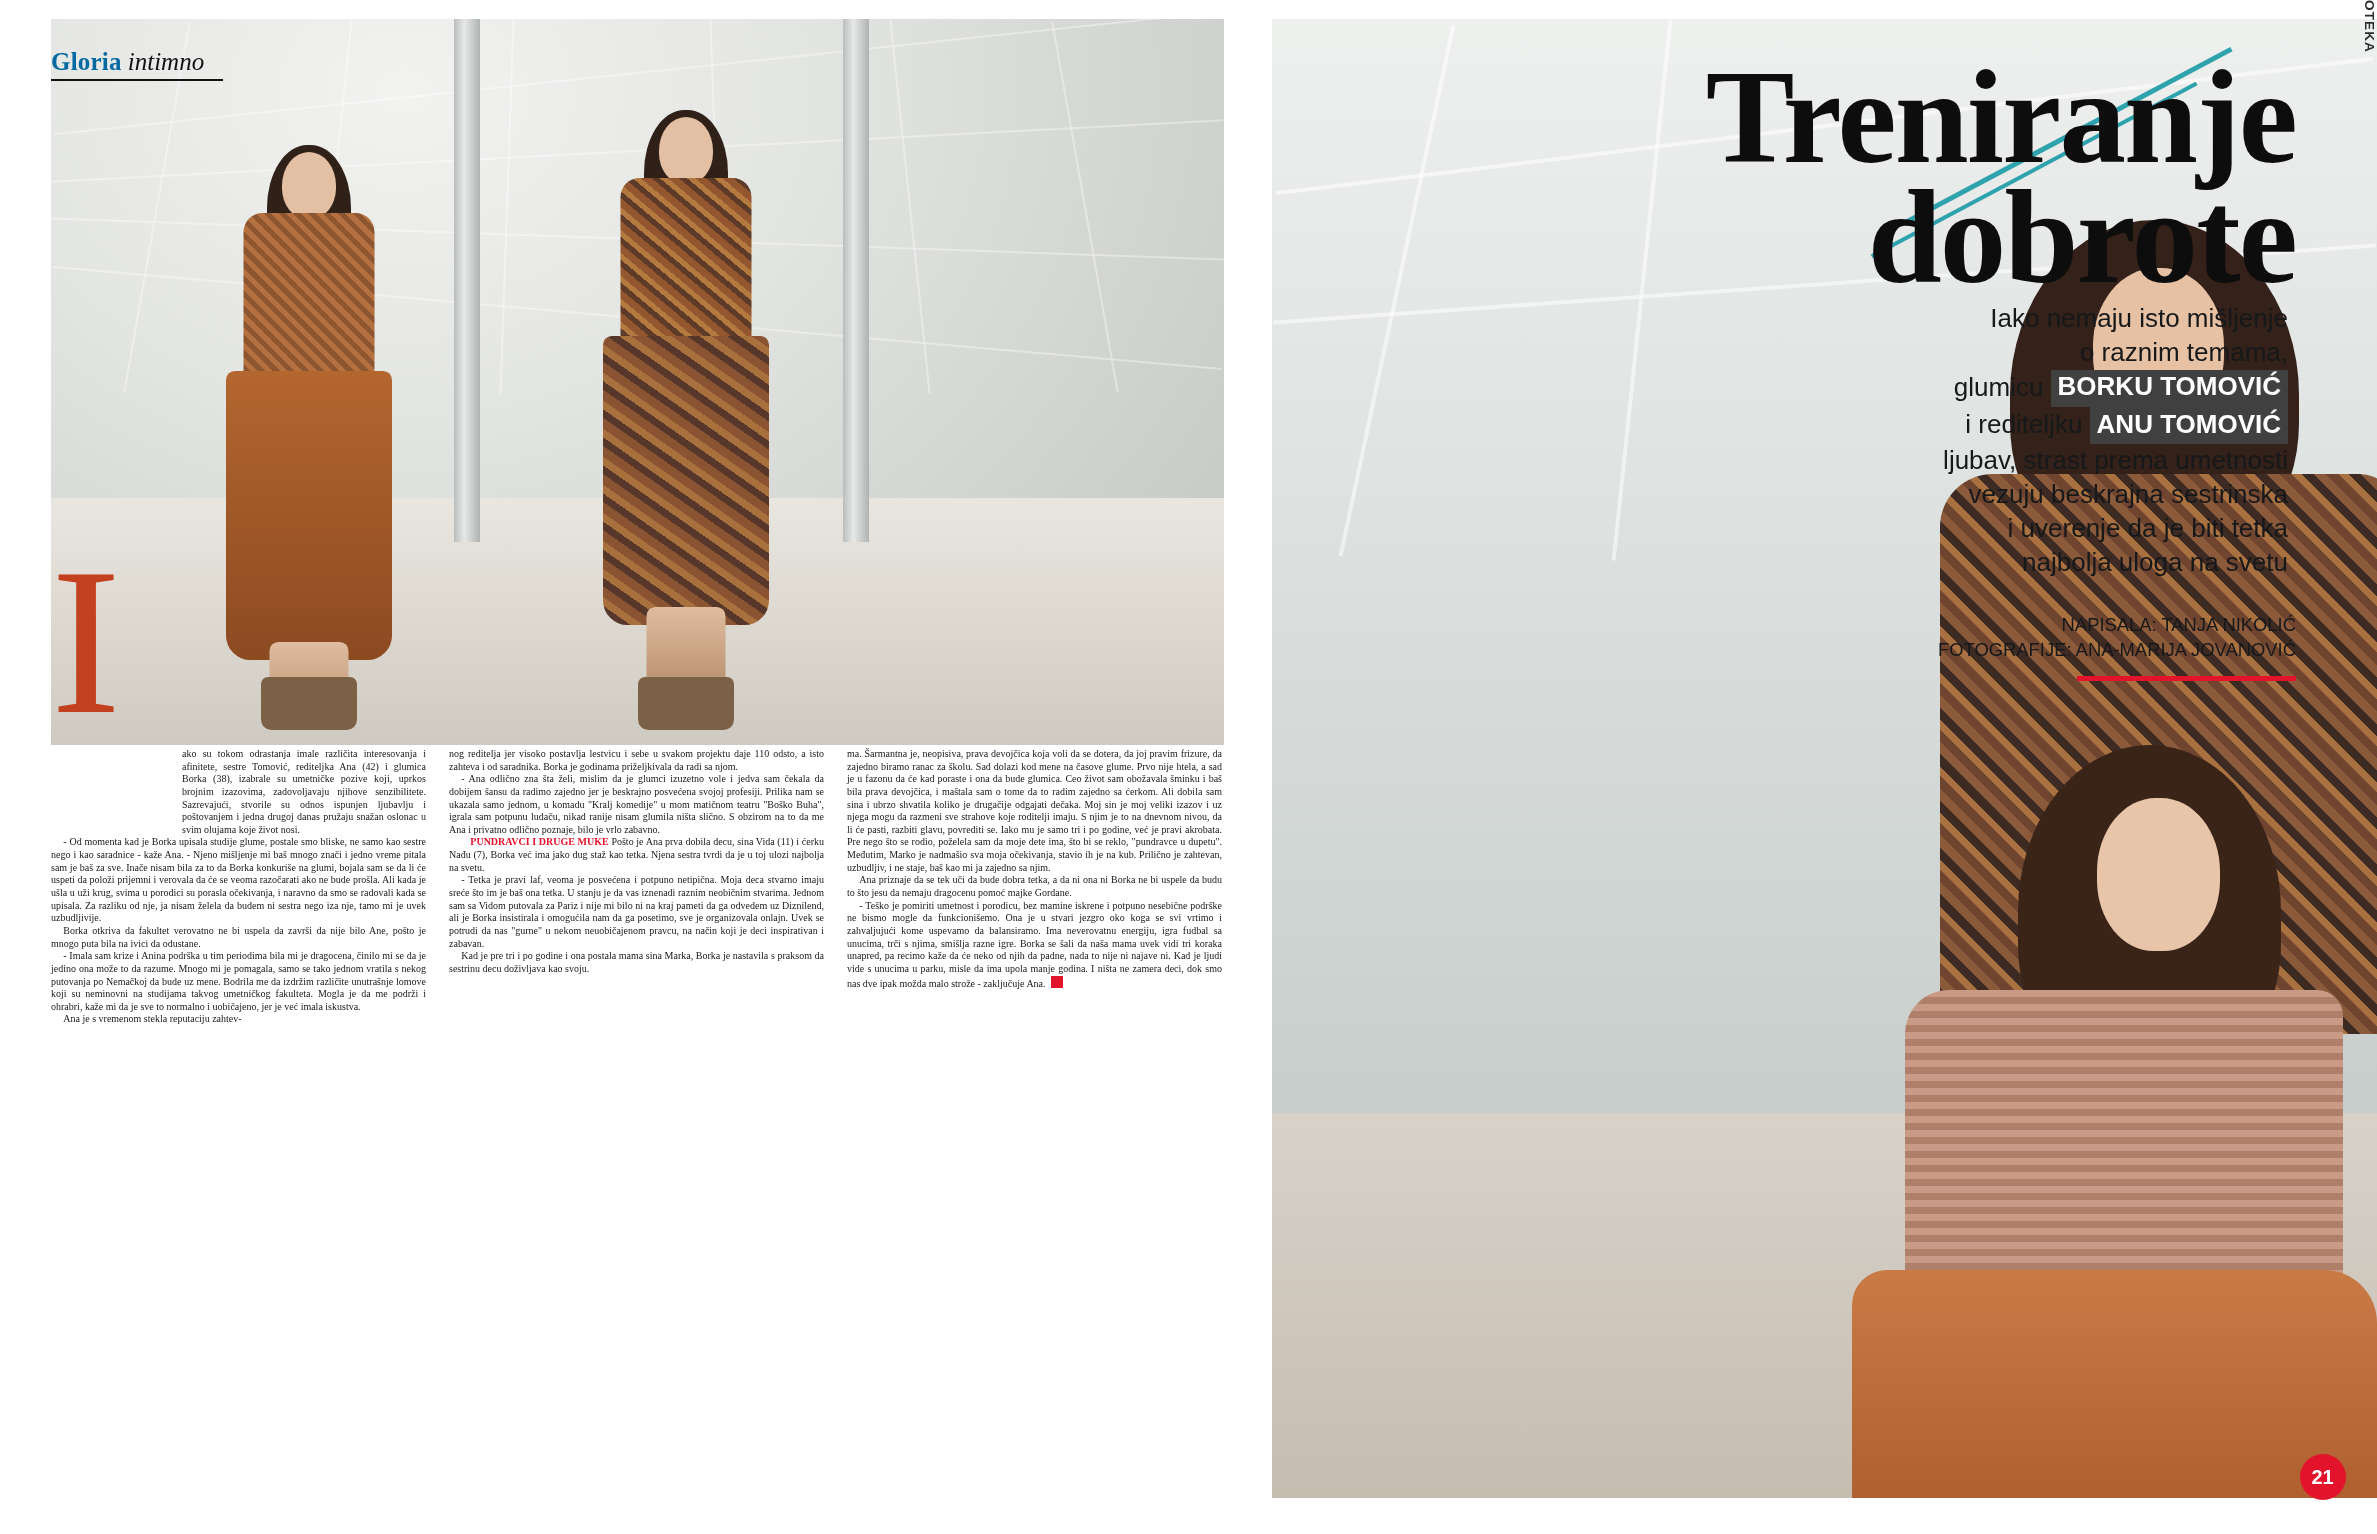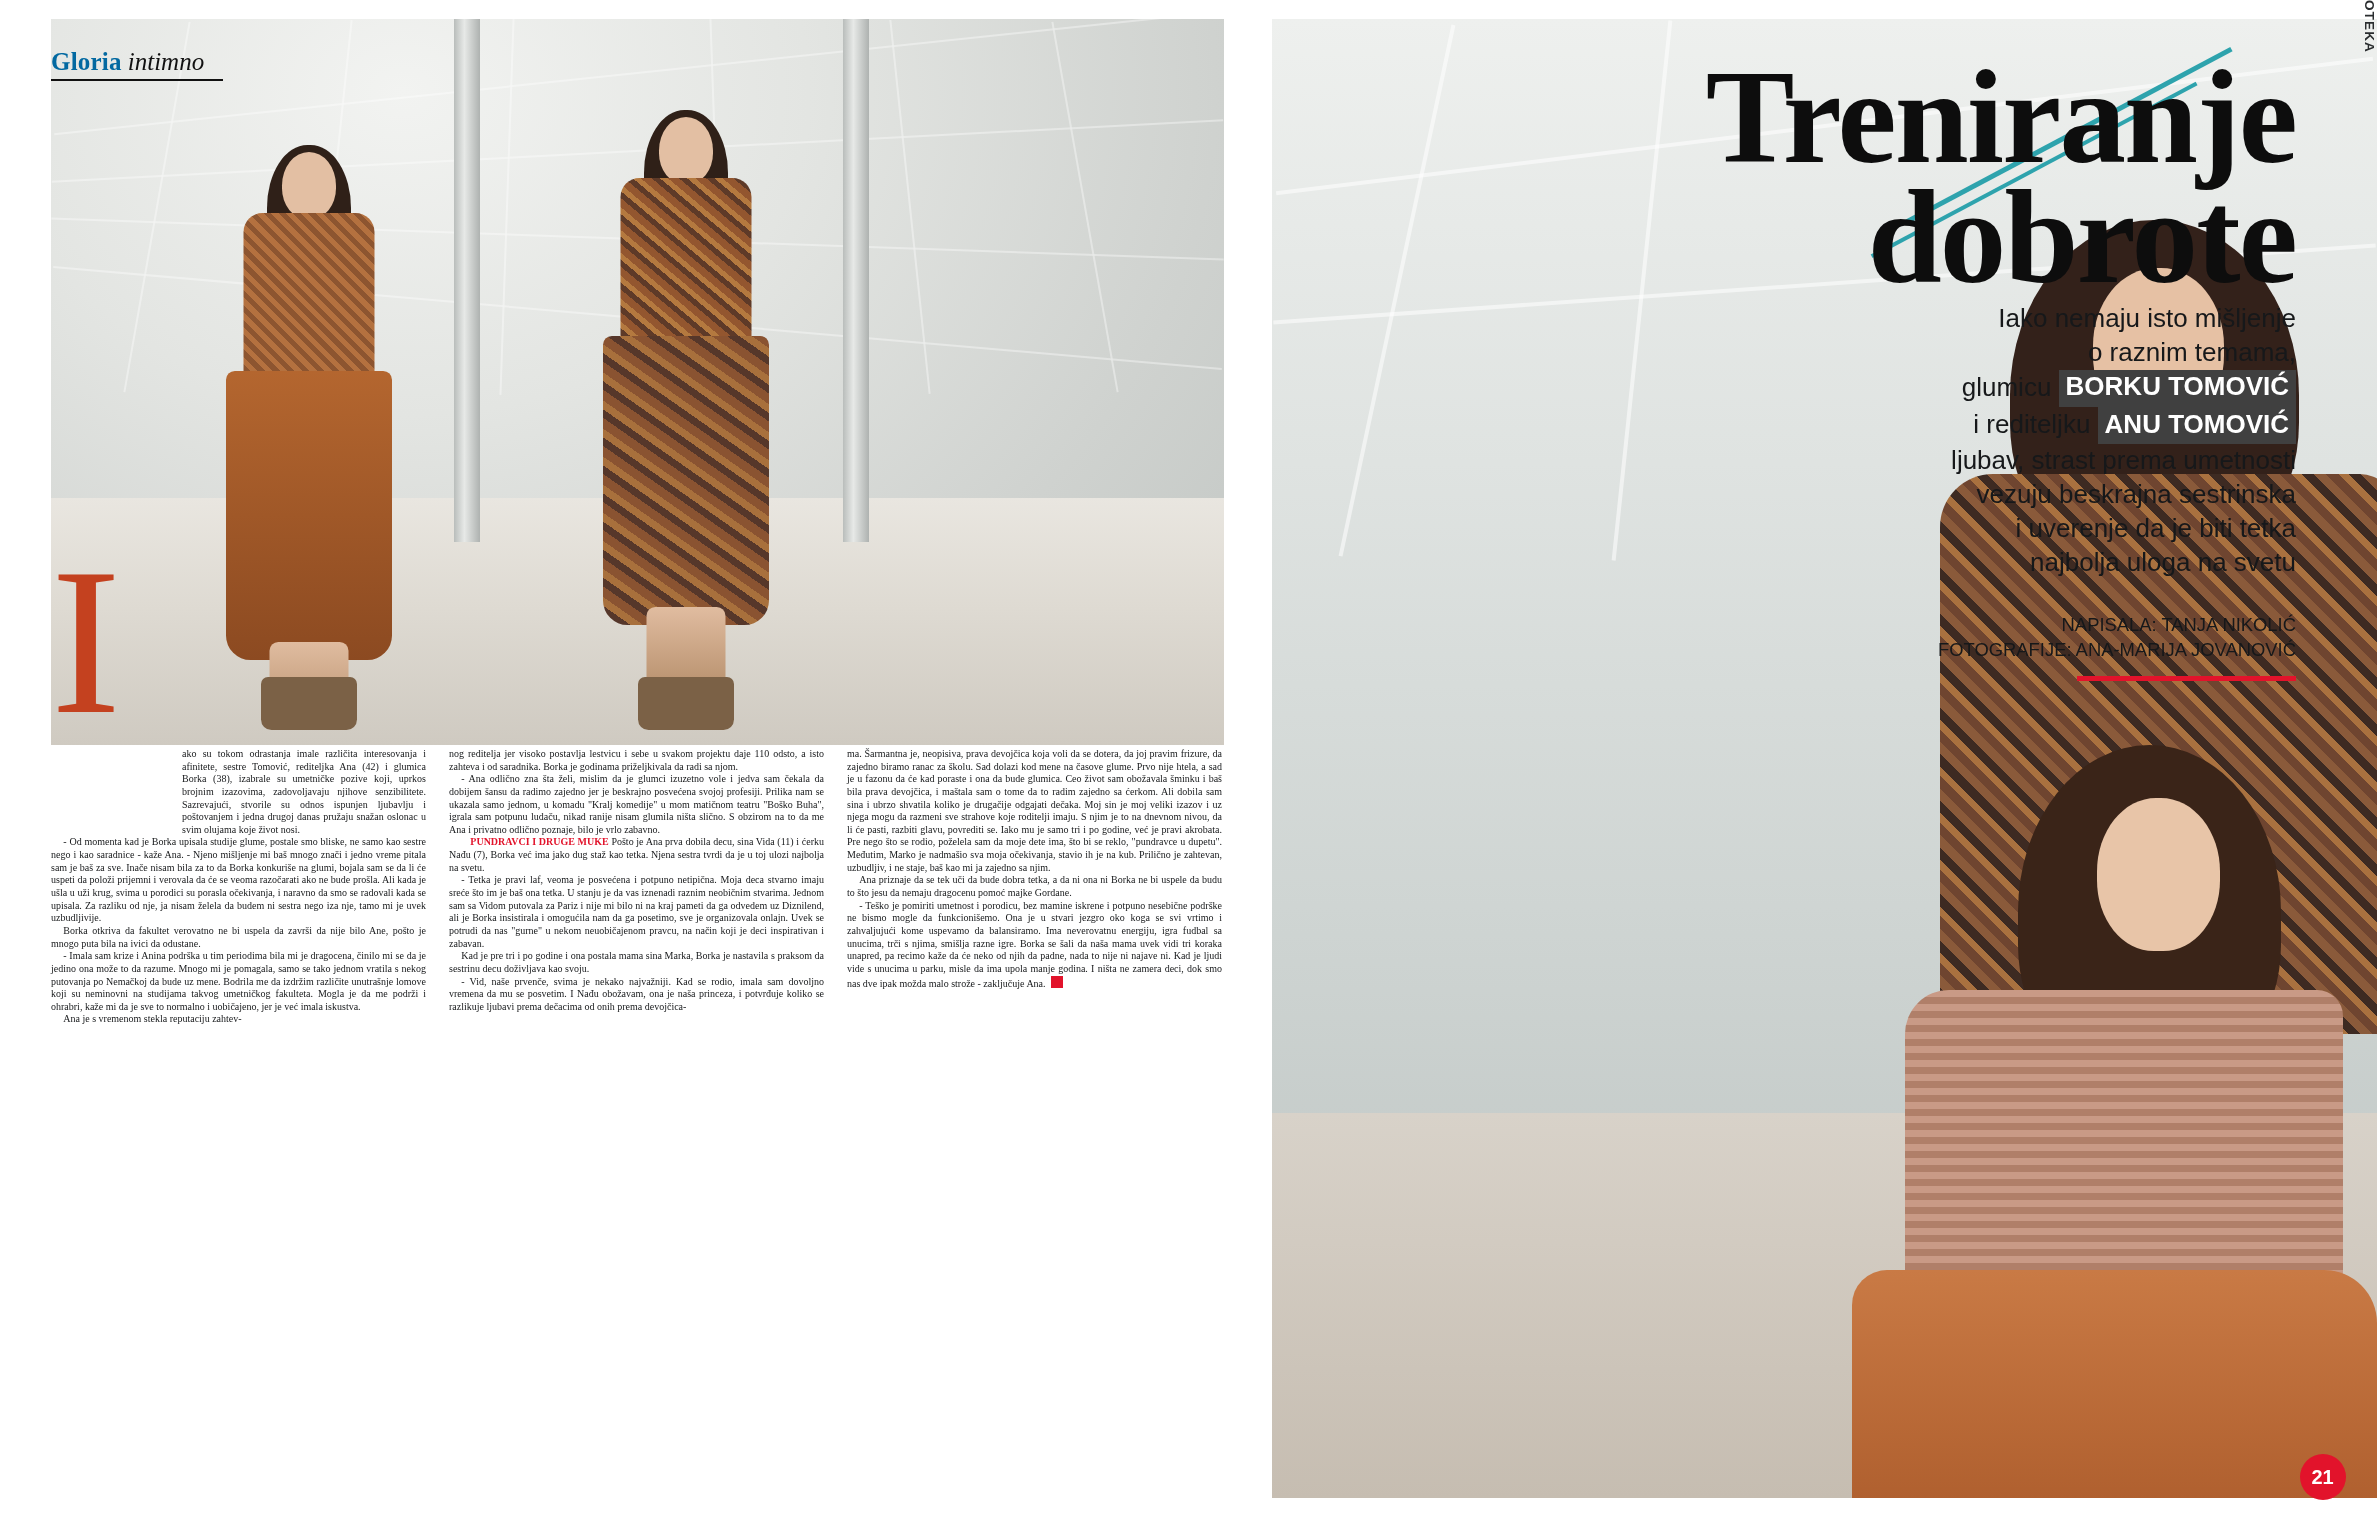--- a/index.html
+++ b/index.html
@@ -63,21 +63,21 @@
   .w2{position:absolute;right:35px;bottom:35px;width:455px;height:718px;}
   .w2 .hair{position:absolute;left:131px;top:0;width:263px;height:333px;background:#3a2418;border-radius:50% 50% 40% 40%;}
   .w2 .face{position:absolute;left:210px;top:53px;width:123px;height:153px;background:#e8c5a8;border-radius:48% 48% 46% 46%;}
   .w2 .body{position:absolute;left:17.5px;top:245px;width:438px;height:315px;background:
      repeating-linear-gradient(0deg,#c99a86 0 7px,#b07f69 7px 14px);border-radius:44px 26px 0 0;}
   .w2 .skirt{position:absolute;left:-35px;top:525px;width:525px;height:228px;background:linear-gradient(180deg,#c97a45,#b0602f);border-radius:35px 53px 0 0;}
 
   .headline{position:absolute;right:81px;top:58px;text-align:right;z-index:20;}
   .headline .l1,.headline .l2{font-family:"Liberation Serif",serif;font-weight:bold;color:#0d0d0d;font-size:133px;line-height:.9;letter-spacing:-1.8px;}
 
-  .deck{position:absolute;right:81px;top:302px;width:499px;text-align:right;z-index:20;
+  .deck{position:absolute;right:89px;top:302px;width:499px;text-align:right;z-index:20;
         font-family:"Liberation Sans",sans-serif;font-size:26px;line-height:1.3;color:#16181a;}
   .deck .hl{background:#404040;color:#fff;font-weight:bold;padding:0.9px 7px 2.6px 7px;display:inline-block;}
   .credits{position:absolute;right:81px;top:613px;text-align:right;z-index:20;
         font-family:"Liberation Sans",sans-serif;font-size:18.4px;line-height:1.35;color:#16181a;}
   .credits b{font-weight:normal;}
   .credbar{position:absolute;right:81px;top:676px;width:219px;height:5.3px;background:#e2132b;z-index:20;}
 
   .sidecredit{position:absolute;right:12.3px;top:53px;z-index:25;transform-origin:right top;
         transform:rotate(90deg) translate(0,-12.3px);
         font-family:"Liberation Sans",sans-serif;font-size:13.6px;letter-spacing:1.1px;color:#2a2d2f;white-space:nowrap;}
@@ -147,21 +147,20 @@
         <p class="ind">- Imala sam krize i Anina podrška u tim periodima bila mi je dragocena, činilo mi se da je jedino ona može to da razume. Mnogo mi je pomagala, samo se tako jednom vratila s nekog putovanja po Nemačkoj da bude uz mene. Bodrila me da izdržim različite unutrašnje lomove koji su neminovni na studijama takvog umetničkog fakulteta. Mogla je da me podrži i ohrabri, kaže mi da je sve to normalno i uobičajeno, jer je već imala iskustva.</p>
         <p class="ind">Ana je s vremenom stekla reputaciju zahtev-</p>
       </div>
 
       <div class="col">
         <p>nog reditelja jer visoko postavlja lestvicu i sebe u svakom projektu daje 110 odsto, a isto zahteva i od saradnika. Borka je godinama priželjkivala da radi sa njom.</p>
         <p class="ind">- Ana odlično zna šta želi, mislim da je glumci izuzetno vole i jedva sam čekala da dobijem šansu da radimo zajedno jer je beskrajno posvećena svojoj profesiji. Prilika nam se ukazala samo jednom, u komadu "Kralj komedije" u mom matičnom teatru "Boško Buha", igrala sam potpunu ludaču, nikad ranije nisam glumila ništa slično. S obzirom na to da me Ana i privatno odlično poznaje, bilo je vrlo zabavno.</p>
         <p class="ind"><span class="kicker">PUNDRAVCI I DRUGE MUKE</span> Pošto je Ana prva dobila decu, sina Vida (11) i ćerku Nađu (7), Borka već ima jako dug staž kao tetka. Njena sestra tvrdi da je u toj ulozi najbolja na svetu.</p>
         <p class="ind">- Tetka je pravi laf, veoma je posvećena i potpuno netipična. Moja deca stvarno imaju sreće što im je baš ona tetka. U stanju je da vas iznenadi raznim neobičnim stvarima. Jednom sam sa Vidom putovala za Pariz i nije mi bilo ni na kraj pameti da ga odvedem uz Diznilend, ali je Borka insistirala i omogućila nam da ga posetimo, sve je organizovala onlajn. Uvek se potrudi da nas "gurne" u nekom neuobičajenom pravcu, na način koji je deci inspirativan i zabavan.</p>
         <p class="ind">Kad je pre tri i po godine i ona postala mama sina Marka, Borka je nastavila s praksom da sestrinu decu doživljava kao svoju.</p>
-        <p class="ind">- Vid, naše prvenče, svima je nekako najvažniji. Kad se rodio, imala sam dovoljno vremena da mu se posvetim. I Nađu obožavam, ona je naša princeza, i potvrđuje koliko se razlikuje ljubavi prema dečacima od onih prema devojčica-</p>
       </div>
 
       <div class="col">
 
         <p>ma. Šarmantna je, neopisiva, prava devojčica koja voli da se dotera, da joj pravim frizure, da zajedno biramo ranac za školu. Sad dolazi kod mene na časove glume. Prvo nije htela, a sad je u fazonu da će kad poraste i ona da bude glumica. Ceo život sam obožavala šminku i baš bila prava devojčica, i maštala sam o tome da to radim zajedno sa ćerkom. Ali dobila sam sina i ubrzo shvatila koliko je drugačije odgajati dečaka. Moj sin je moj veliki izazov i uz njega mogu da razmeni sve strahove koje roditelji imaju. S njim je to na dnevnom nivou, da li će pasti, razbiti glavu, povrediti se. Iako mu je samo tri i po godine, već je pravi akrobata. Pre nego što se rodio, poželela sam da moje dete ima, što bi se reklo, "pundravce u dupetu". Međutim, Marko je nadmašio sva moja očekivanja, stavio ih je na kub. Prilično je zahtevan, uzbudljiv, i ne staje, baš kao mi ja zajedno sa njim.</p>
         <p class="ind">Ana priznaje da se tek uči da bude dobra tetka, a da ni ona ni Borka ne bi uspele da budu to što jesu da nemaju dragocenu pomoć majke Gordane.</p>
         <p class="ind"><span>- Teško je pomiriti umetnost i porodicu, bez mamine iskrene i potpuno nesebične podrške ne bismo mogle da funkcionišemo. Ona je u stvari jezgro oko koga se svi vrtimo i zahvaljujući kome uspevamo da balansiramo. Ima neverovatnu energiju, igra fudbal sa unucima, trči s njima, smišlja razne igre. Borka se šali da naša mama uvek vidi tri koraka unapred, pa recimo kaže da će neko od njih da padne, nada to nije ni najave ni. Kad je ljudi vide s unucima u parku, misle da ima upola manje godina. I ništa ne zamera deci, dok smo nas dve ipak možda malo strože - zaključuje Ana.</span><span class="endmark"></span></p>
       </div>
 
     </div>

